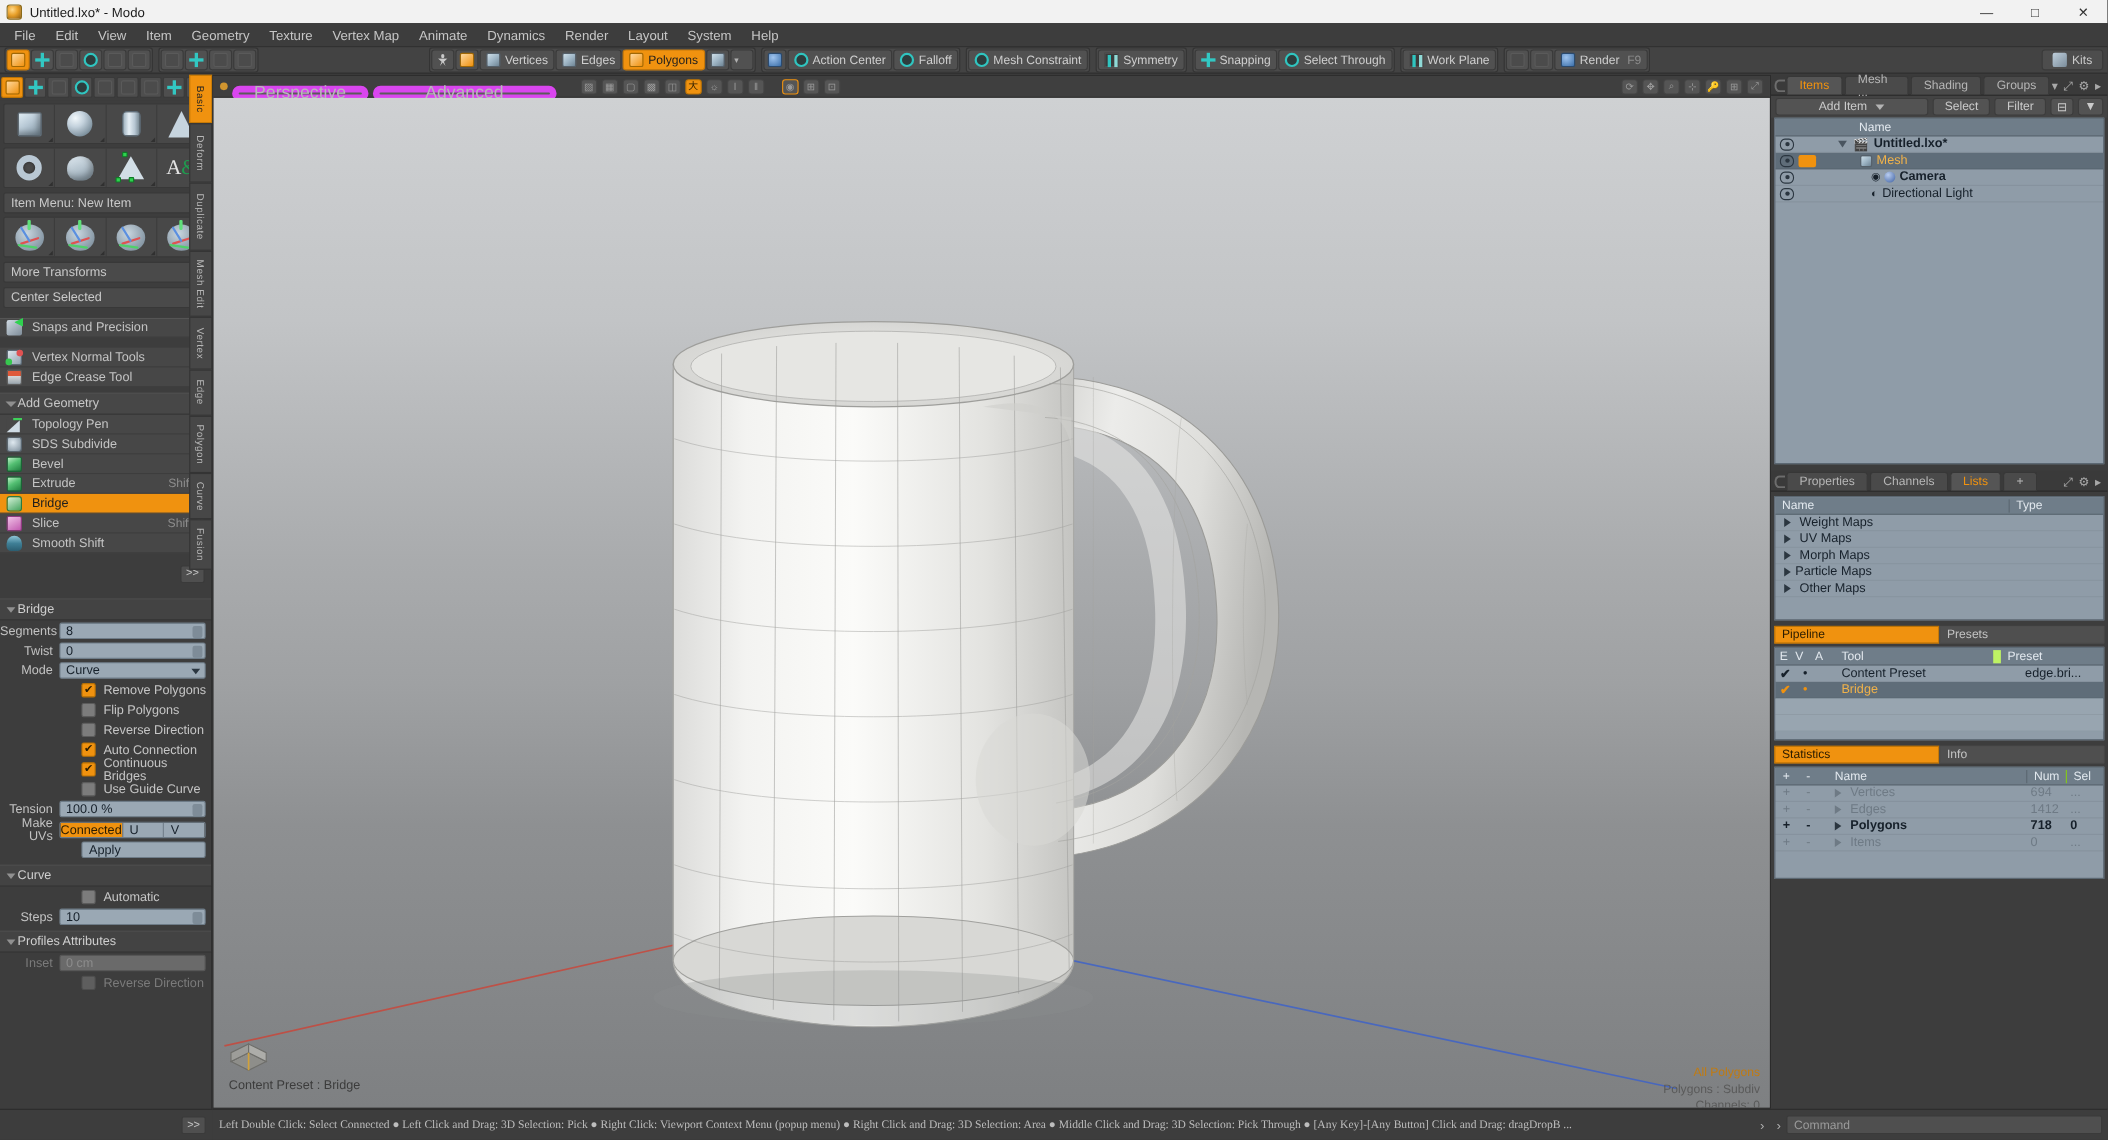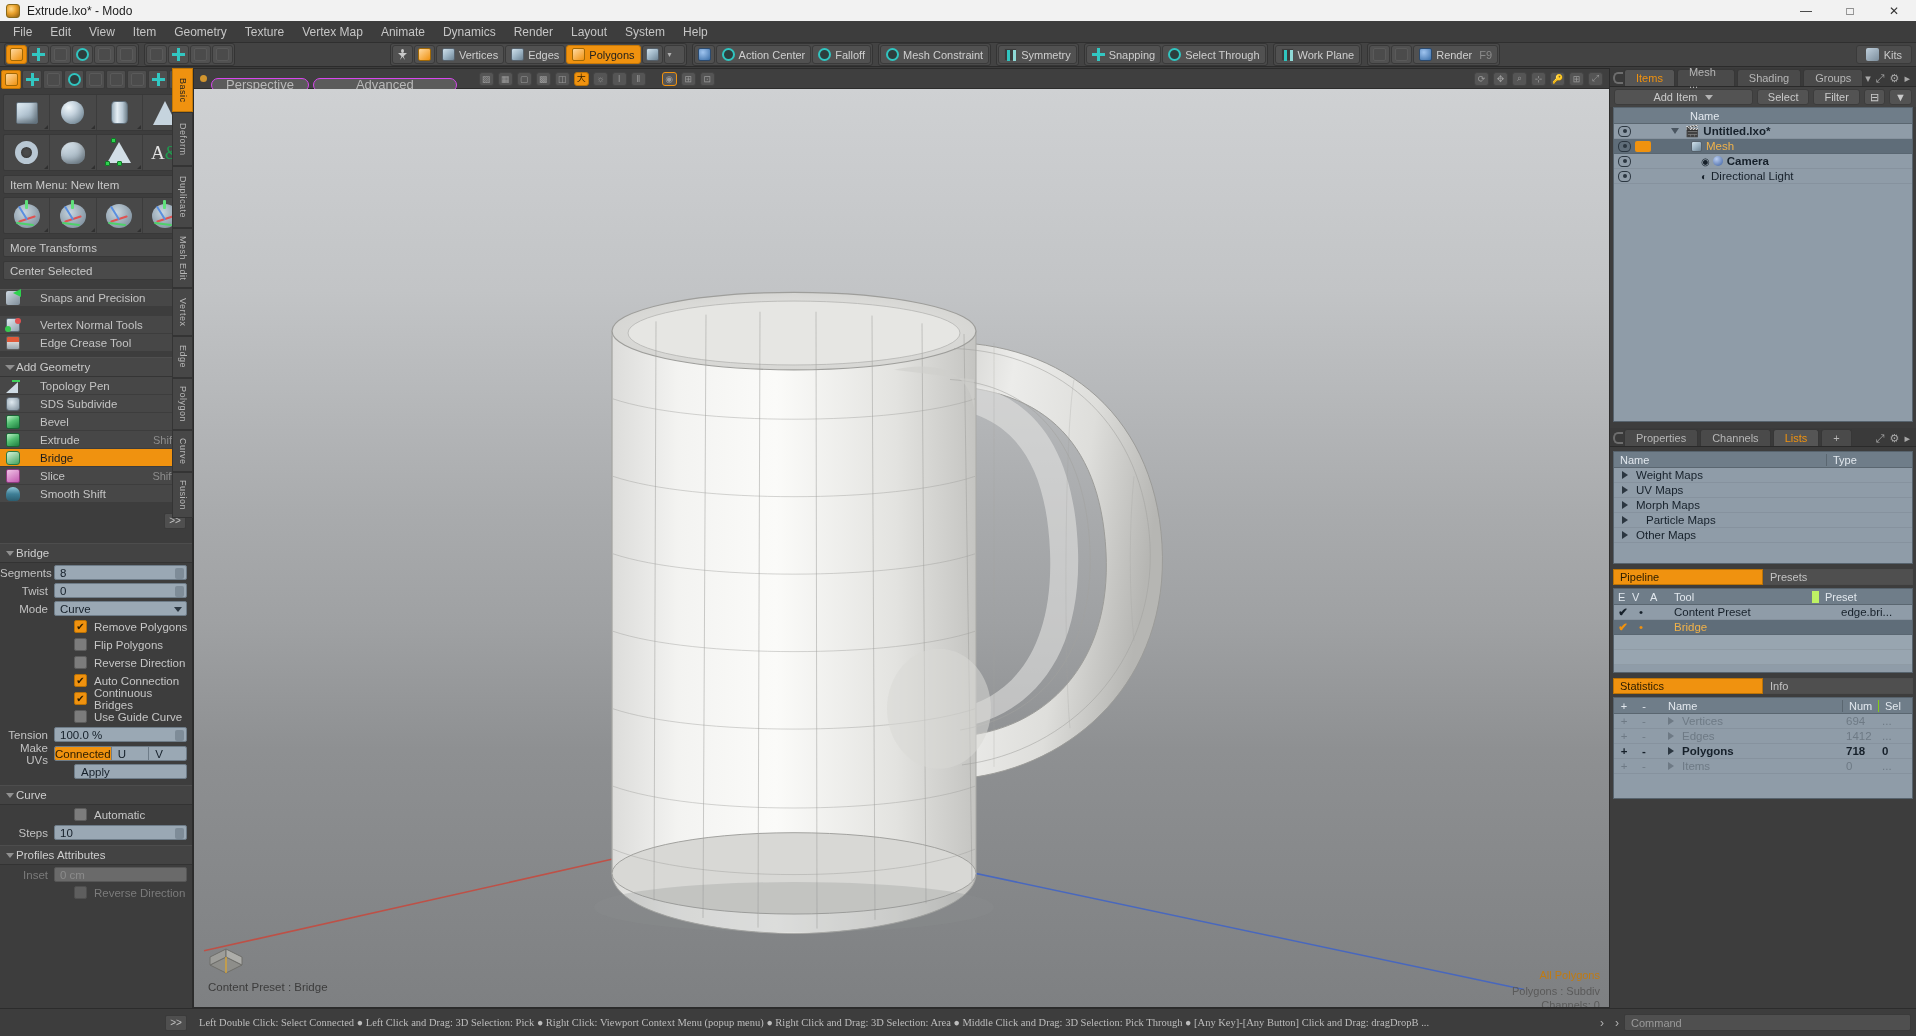--- a/index.html
+++ b/index.html
@@ -120,21 +120,21 @@
   .dropbar{ margin:4px 3px 0; height:19px; background:#4a4a4a; border:1px solid #383838;
     border-radius:2px; display:flex; align-items:center; padding:0 6px; font-size:11.5px; color:#c9c9c9;}
   .dropbar .car{ margin-left:auto; width:0;height:0;border-left:4px solid transparent;
     border-right:4px solid transparent;border-top:5px solid #b4b4b4; }
 
   .grouphdr{ margin:5px 0 0; padding:3px 6px 3px 16px; background:#474747; font-size:11.5px; color:#c9c9c9;
     position:relative; border-top:1px solid #4f4f4f; border-bottom:1px solid #353535;}
   .grouphdr .tri{ position:absolute; left:5px; top:7px; width:0;height:0;
     border-left:5px solid transparent;border-right:5px solid transparent;border-top:5px solid #8f8f8f; }
 
-  .toolrow{ height:18px; display:flex; align-items:center; gap:20px; padding:0 6px;
+  .toolrow{ height:18px; display:flex; align-items:center; gap:9px; padding:0 6px;
     background:#474747; border-bottom:1px solid #3d3d3d; font-size:11.5px; color:#c4c4c4; }
   .toolrow.sel{ background:#f0920f; color:#1d1d1d; }
   .toolrow .sc{ margin-left:auto; color:#8d8d8d; font-size:11px; }
   .toolrow.sel .sc{ color:#5a3c02; }
   .ti{ width:14px;height:14px;flex:none;border-radius:2px; }
   .ti.snap{ background:linear-gradient(140deg,#cfd9e2,#7e8c98); position:relative; }
   .ti.snap::after{content:"";position:absolute;right:-1px;top:-2px;width:8px;height:8px;background:#2fd14f;
     clip-path:polygon(100% 0,100% 100%,0 50%);}
   .ti.vnt{ background:linear-gradient(140deg,#dfe8ee,#92a3b0);position:relative;border:1px solid #5e6c78;}
   .ti.vnt::before{content:"";position:absolute;left:-2px;bottom:-1px;width:6px;height:6px;background:#37c84f;border-radius:50%;}
@@ -184,22 +184,22 @@
   .seg div.on{ background:#f0920f; color:#2a1c00; justify-content:center; padding:0; }
   .applybtn{ margin:2px 5px 0 74px; height:15px; background:#9aa8b4; border:1px solid #6e7c88;
     border-radius:2px; font-size:11.5px; color:#16202a; display:flex; align-items:center; padding-left:6px; }
 
   
   .viewport{ position:absolute; left:193px; top:68px; right:306px; bottom:28px;
     background:#4a4a4a; border:1px solid #2b2b2b; overflow:hidden; }
   .vphdr{ height:20px; background:#3f3f3f; display:flex; align-items:center; gap:4px;
     padding:0 6px; border-bottom:1px solid #2c2c2c; }
   .vpdot{ width:7px;height:7px;border-radius:50%;background:#d1952f; }
-  .vppill{ height:14px; background:#5b5b5b; border:1px solid #d946ef; border-radius:7px;
-    font-size:13px; color:#b9b9b9; display:flex;align-items:center;justify-content:center;padding:0 14px;margin-top:12px; }
+  .vppill{ height:14px; background:#5b5b5b; border:6px solid #d946ef; border-radius:7px;
+    font-size:16px; color:#b9b9b9; display:flex;align-items:center;justify-content:center;padding:0 14px;margin-top:12px; }
   .vpsq{ width:15px;height:14px;background:#555;border:1px solid #444;border-radius:3px;
     display:flex;align-items:center;justify-content:center;font-size:9px;color:#9b9b9b; }
   .vpsq.on{ background:#f0920f; color:#2a1c00; border-color:#bb7306; }
   .vpsq.hl{ border:1px solid #f0920f; }
   .vphdr .rgt{ margin-left:auto; display:flex; gap:4px; align-items:center; }
 
   .vpbody{ position:absolute; left:0;right:0;top:20px;bottom:0;
     background:linear-gradient(180deg,#cfd1d3 0%,#c2c4c6 22%,#a9abad 46%,#9fa1a3 58%,#8e9092 72%,#7e8082 100%); }
   .vplabel{ position:absolute; right:9px; font-size:11px; color:#5a5a5a; text-align:right; }
   .vplabel.orange{ color:#c07b12; }
@@ -259,21 +259,21 @@
   .leftbottom span{ width:22px;height:16px;background:#4f4f4f;border:1px solid #3a3a3a;border-radius:2px;
     font-size:10px;line-height:14px;text-align:center;color:#c0c0c0; }
 </style>
 </head>
 <body>
 
 <div class="app">
 
   <div class="titlebar">
     <div class="appicon"></div>
-    <div class="ttl">Extrude.lxo* - Modo</div>
+    <div class="ttl">Untitled.lxo* - Modo</div>
     <div class="winbtns">
       <div class="winbtn">—</div>
       <div class="winbtn">□</div>
       <div class="winbtn close">✕</div>
     </div>
   </div>
 
   <div class="menubar">
     <div class="mi">File</div>
     <div class="mi">Edit</div>
@@ -946,21 +946,21 @@
         <span style="margin-left:8px">UV Maps</span>
       </div>
       <div class="grow">
         <span style="width:8px"></span>
           <i class="tri-r"></i>
         <span style="margin-left:8px">Morph Maps</span>
       </div>
       <div class="grow">
         <span style="width:8px"></span>
           <i class="tri-r"></i>
-        <span style="margin-left:18px">Particle Maps</span>
+        <span style="margin-left:4px">Particle Maps</span>
       </div>
       <div class="grow">
         <span style="width:8px"></span>
           <i class="tri-r"></i>
         <span style="margin-left:8px">Other Maps</span>
       </div>
     </div>
 
     <div class="secbar">
       <div class="on">Pipeline</div>

